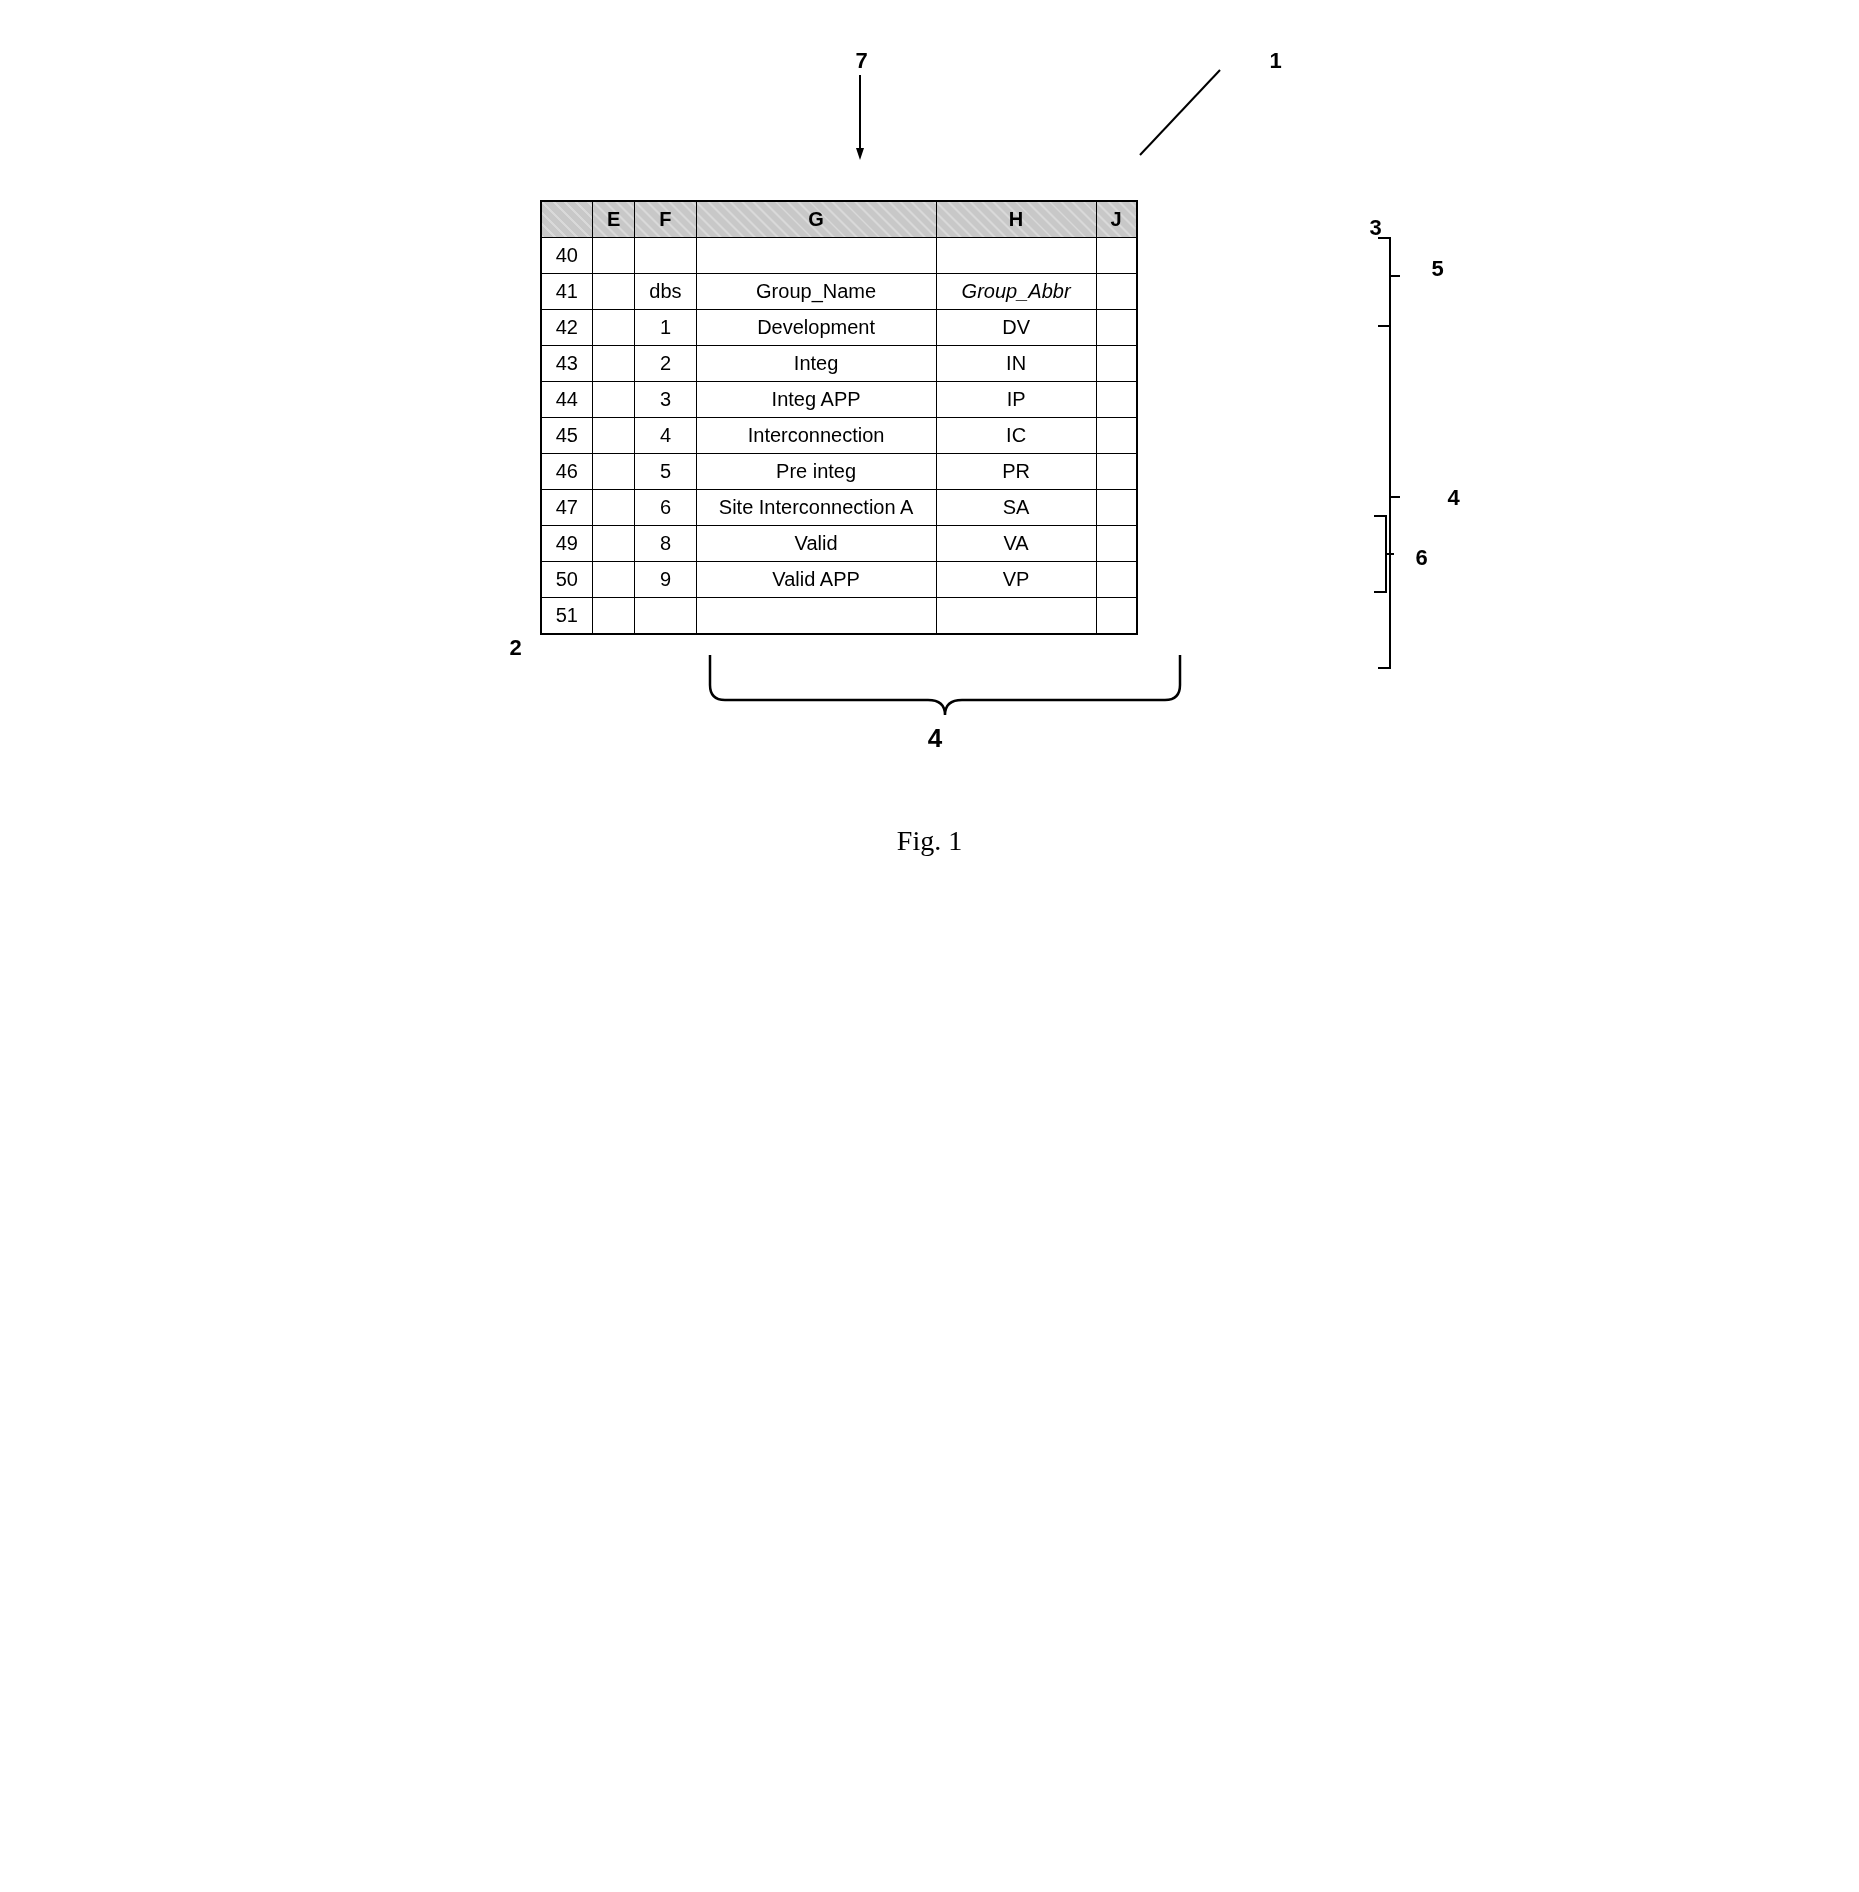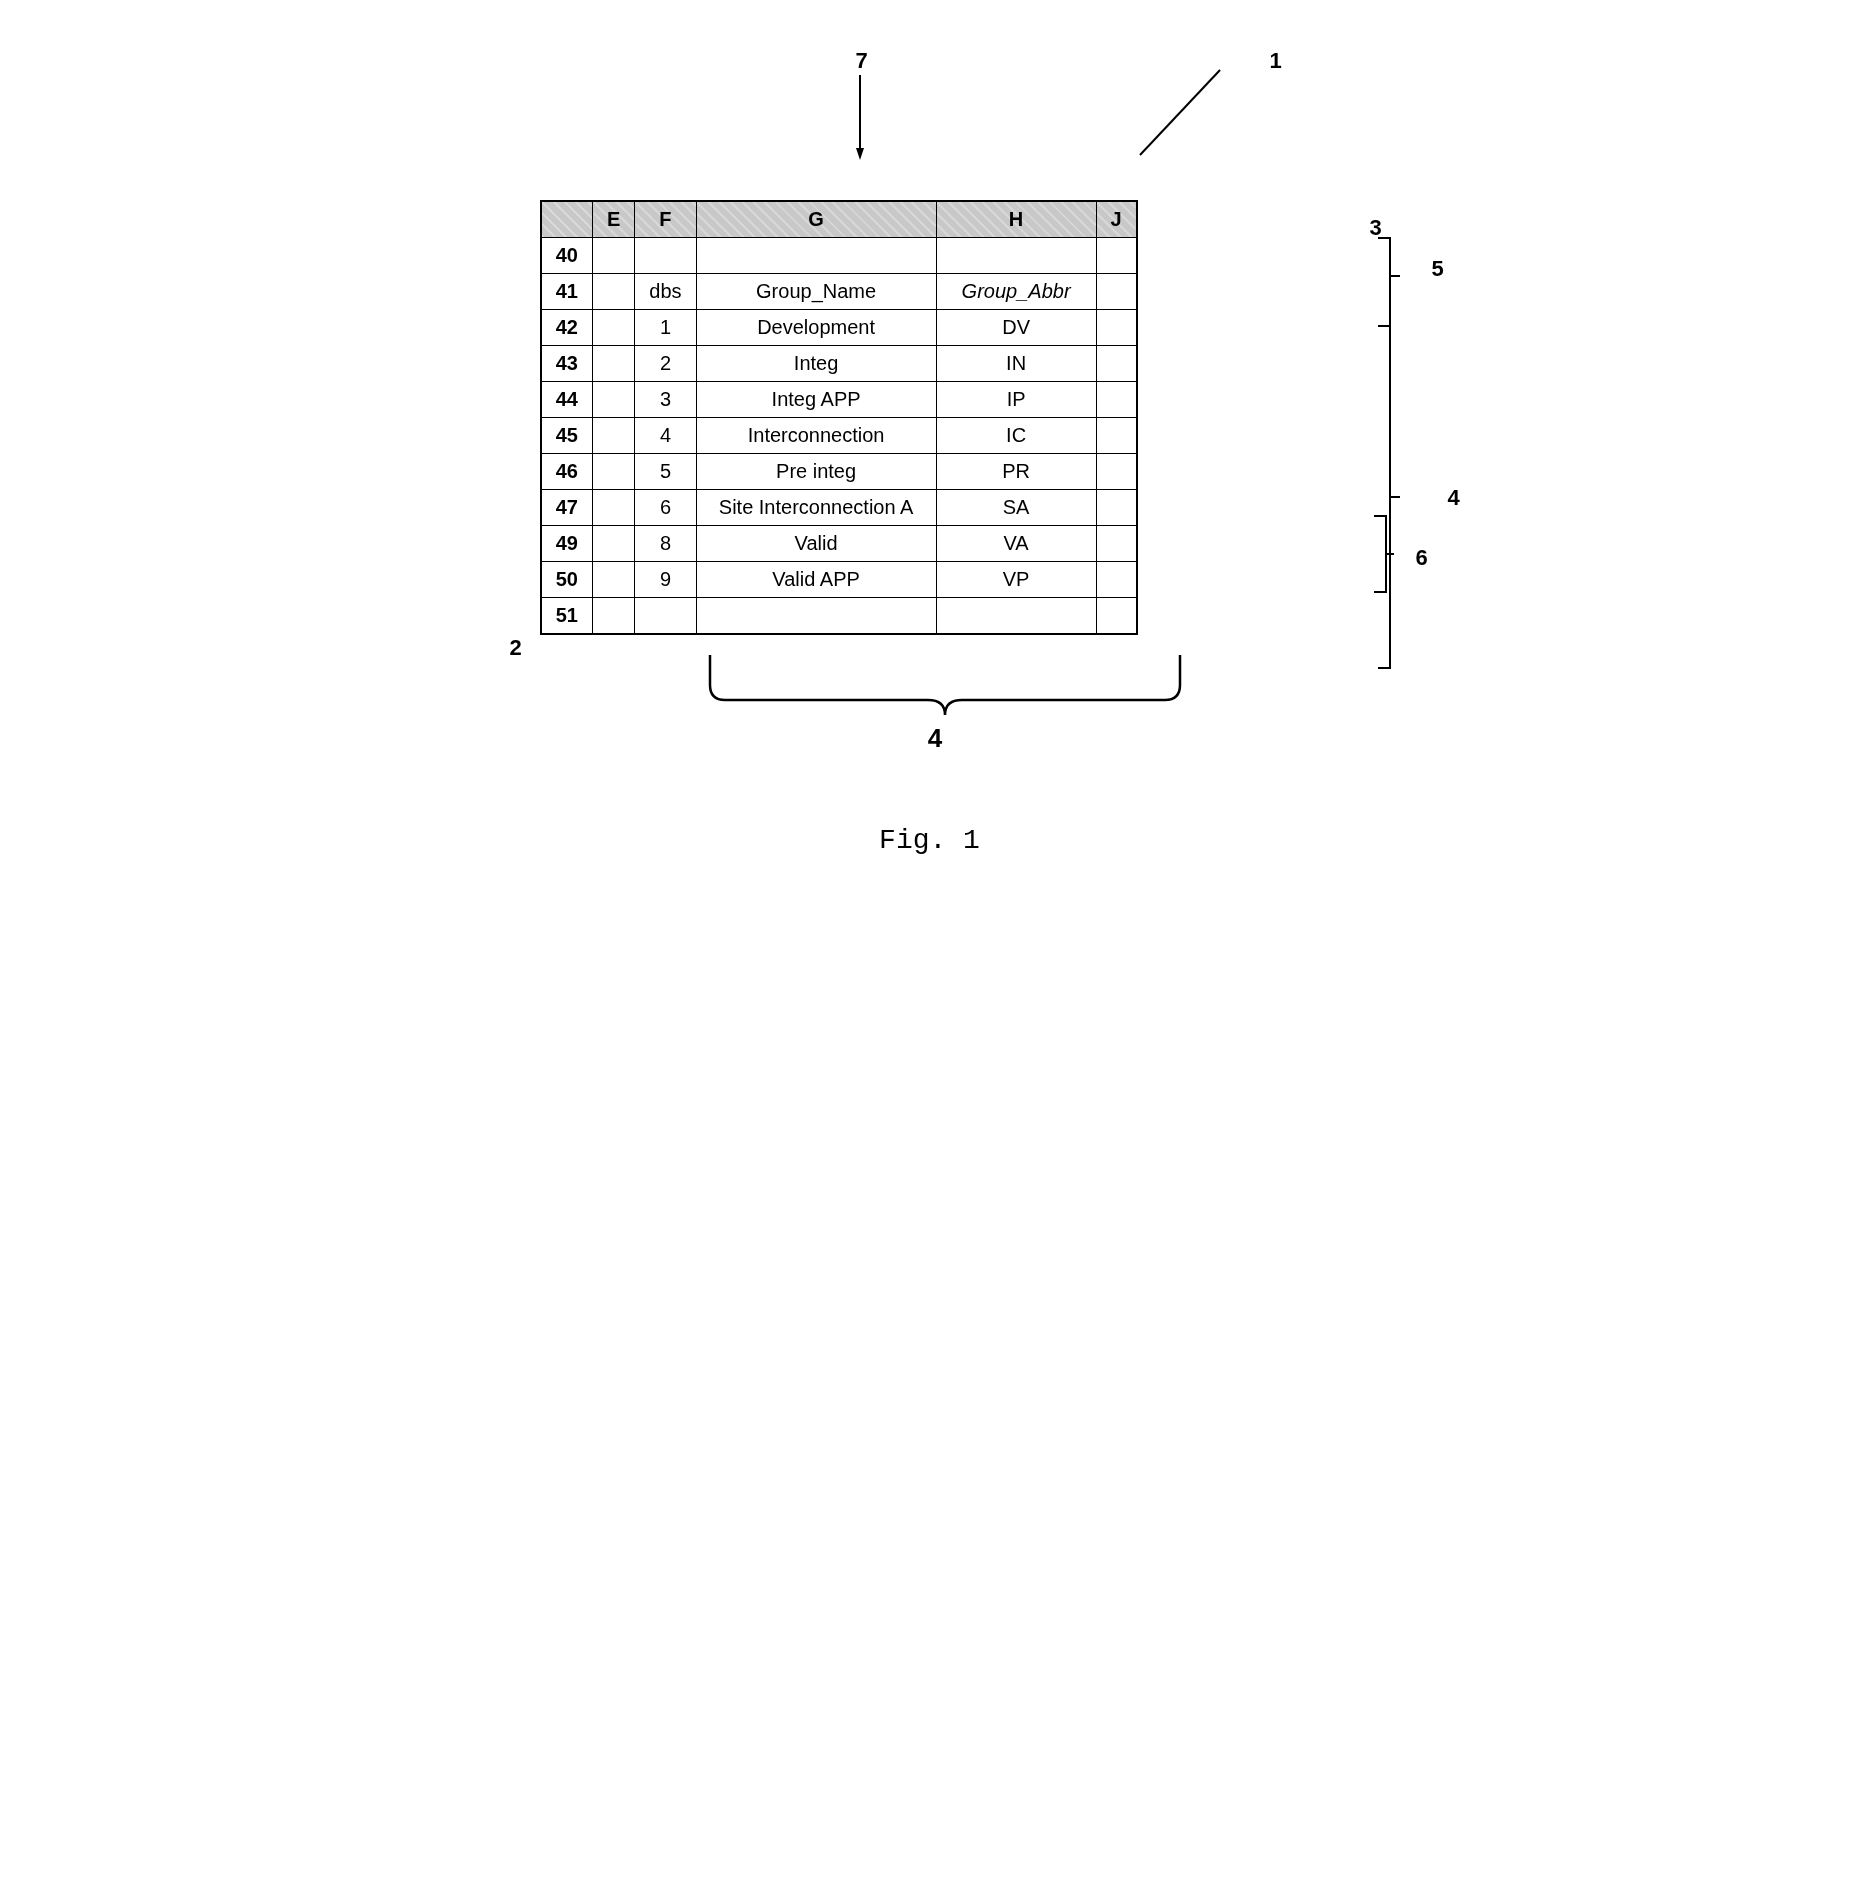--- a/index.html
+++ b/index.html
@@ -45,21 +45,21 @@
     
     .col-rownum {
       background: #c8c8c8;
       background-image: repeating-linear-gradient(
         45deg,
         rgba(255,255,255,0.3) 0px,
         rgba(255,255,255,0.3) 2px,
         transparent 2px,
         transparent 8px
       );
-      font-weight: bold;
+      font-weight: normal;
       min-width: 52px;
       margin-left: 36px;
     }
 
     
     .header-row th {
       background: #c8c8c8;
       background-image: repeating-linear-gradient(
         45deg,
         rgba(255,255,255,0.3) 0px,
@@ -149,21 +149,21 @@
     .bottom-area {
       position: relative;
       width: 860px;
       height: 130px;
       margin-left: 40px;
     }
 
     .fig-label {
       text-align: center;
       font-size: 28px;
-      font-family: Liberation Mono, monospace;
+      font-family: Liberation Serif, serif;
       margin-top: 40px;
       font-weight: normal;
     }
   </style>
 </head>
 <body>
 
 <div class="diagram-container">
 
   <svg class="svg-overlay" width="960" height="900" style="position:absolute; top:-80px; left:-60px; pointer-events:none;">

